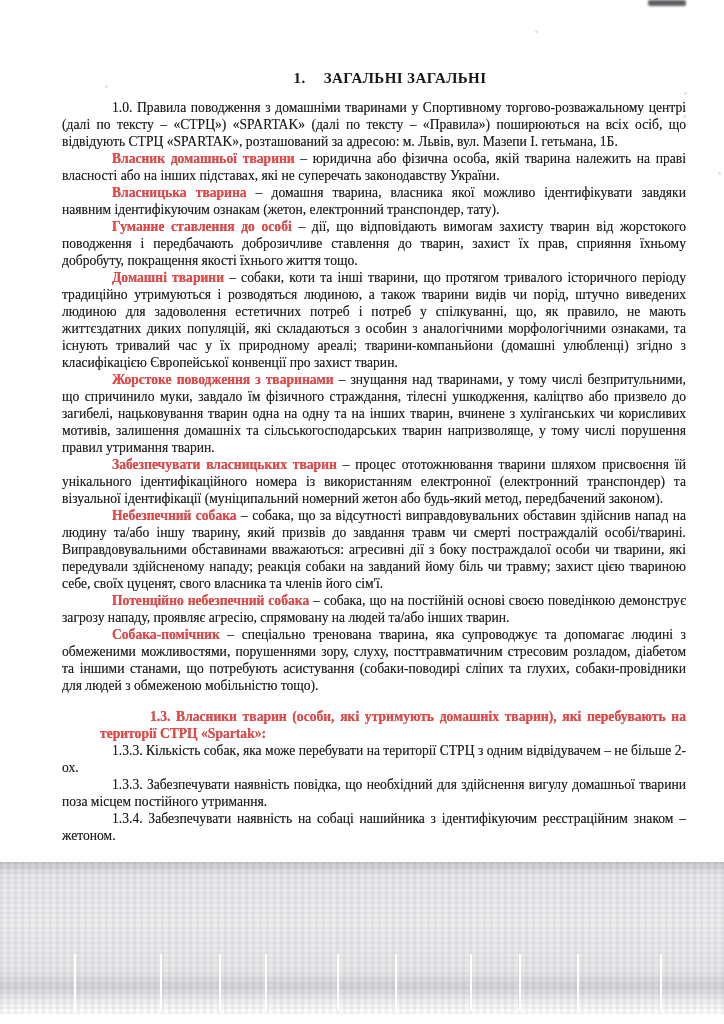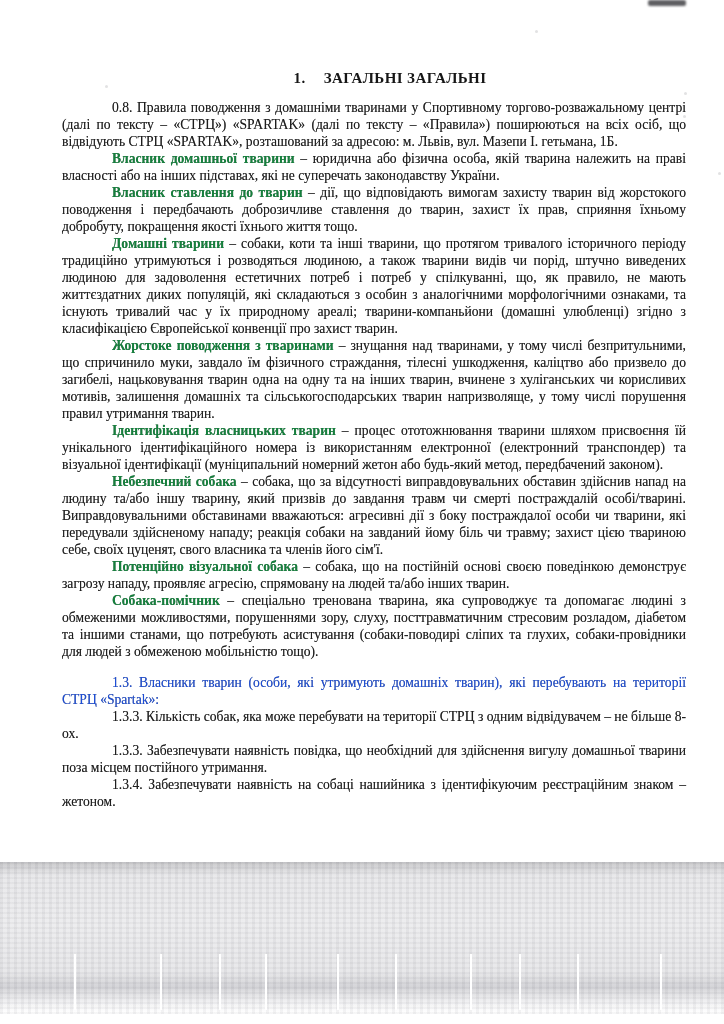--- a/index.html
+++ b/index.html
@@ -49,22 +49,22 @@
     line-height: 17px;
     text-align: justify;
     text-justify: inter-word;
     text-shadow: 0 0 0.4px rgba(25,25,25,0.55);
   }
   .doc-body p {
     margin: 0;
     text-indent: 50px;
   }
   .doc-body p.gap { margin-top: 14px; }
-  .doc-body p.bold { font-weight: normal; color: #1d4ed8; }
-  .doc-body b { color: #15803d; }
+  .doc-body p.bold { font-weight: bold; color: #ef4444; margin-left: 38px; }
+  .doc-body b { color: #ef4444; }
   
   .mark-tr {
     position: absolute;
     top: 0;
     left: 648px;
     width: 38px;
     height: 6px;
     background: #4e4e52;
     border-radius: 2px;
     filter: blur(1px);
@@ -109,31 +109,32 @@
 </head>
 <body>
 
 <div class="page">
 
   <div class="mark-tr"></div>
 
   <h1 class="heading"><span class="num">1.</span><span>ЗАГАЛЬНІ ЗАГАЛЬНІ</span></h1>
 
   <div class="doc-body">
-      <p class="">0.8. Правила поводження з домашніми тваринами у Спортивному торгово-розважальному центрі (далі по тексту – «СТРЦ») «SPARTAK» (далі по тексту – «Правила») поширюються на всіх осіб, що відвідують СТРЦ «SPARTAK», розташований за адресою: м. Львів, вул. Мазепи І. гетьмана, 1Б.</p>
+      <p class="">1.0. Правила поводження з домашніми тваринами у Спортивному торгово-розважальному центрі (далі по тексту – «СТРЦ») «SPARTAK» (далі по тексту – «Правила») поширюються на всіх осіб, що відвідують СТРЦ «SPARTAK», розташований за адресою: м. Львів, вул. Мазепи І. гетьмана, 1Б.</p>
       <p class=""><b>Власник домашньої тварини</b> – юридична або фізична особа, якій тварина належить на праві власності або на інших підставах, які не суперечать законодавству України.</p>
-      <p class=""><b>Власник ставлення до тварин</b> – дії, що відповідають вимогам захисту тварин від жорстокого поводження і передбачають доброзичливе ставлення до тварин, захист їх прав, сприяння їхньому добробуту, покращення якості їхнього життя тощо.</p>
+      <p class=""><b>Власницька тварина</b> – домашня тварина, власника якої можливо ідентифікувати завдяки наявним ідентифікуючим ознакам (жетон, електронний транспондер, тату).</p>
+      <p class=""><b>Гуманне ставлення до особі</b> – дії, що відповідають вимогам захисту тварин від жорстокого поводження і передбачають доброзичливе ставлення до тварин, захист їх прав, сприяння їхньому добробуту, покращення якості їхнього життя тощо.</p>
       <p class=""><b>Домашні тварини</b> – собаки, коти та інші тварини, що протягом тривалого історичного періоду традиційно утримуються і розводяться людиною, а також тварини видів чи порід, штучно виведених людиною для задоволення естетичних потреб і потреб у спілкуванні, що, як правило, не мають життєздатних диких популяцій, які складаються з особин з аналогічними морфологічними ознаками, та існують тривалий час у їх природному ареалі; тварини-компаньйони (домашні улюбленці) згідно з класифікацією Європейської конвенції про захист тварин.</p>
       <p class=""><b>Жорстоке поводження з тваринами</b> – знущання над тваринами, у тому числі безпритульними, що спричинило муки, завдало їм фізичного страждання, тілесні ушкодження, каліцтво або призвело до загибелі, нацьковування тварин одна на одну та на інших тварин, вчинене з хуліганських чи корисливих мотивів, залишення домашніх та сільськогосподарських тварин напризволяще, у тому числі порушення правил утримання тварин.</p>
-      <p class=""><b>Ідентифікація власницьких тварин</b> – процес ототожнювання тварини шляхом присвоєння їй унікального ідентифікаційного номера із використанням електронної (електронний транспондер) та візуальної ідентифікації (муніципальний номерний жетон або будь-який метод, передбачений законом).</p>
+      <p class=""><b>Забезпечувати власницьких тварин</b> – процес ототожнювання тварини шляхом присвоєння їй унікального ідентифікаційного номера із використанням електронної (електронний транспондер) та візуальної ідентифікації (муніципальний номерний жетон або будь-який метод, передбачений законом).</p>
       <p class=""><b>Небезпечний собака</b> – собака, що за відсутності виправдовувальних обставин здійснив напад на людину та/або іншу тварину, який призвів до завдання травм чи смерті постраждалій особі/тварині. Виправдовувальними обставинами вважаються: агресивні дії з боку постраждалої особи чи тварини, які передували здійсненому нападу; реакція собаки на завданий йому біль чи травму; захист цією твариною себе, своїх цуценят, свого власника та членів його сім'ї.</p>
-      <p class=""><b>Потенційно візуальної собака</b> – собака, що на постійній основі своєю поведінкою демонструє загрозу нападу, проявляє агресію, спрямовану на людей та/або інших тварин.</p>
+      <p class=""><b>Потенційно небезпечний собака</b> – собака, що на постійній основі своєю поведінкою демонструє загрозу нападу, проявляє агресію, спрямовану на людей та/або інших тварин.</p>
       <p class=""><b>Собака-помічник</b> – спеціально тренована тварина, яка супроводжує та допомагає людині з обмеженими можливостями, порушеннями зору, слуху, посттравматичним стресовим розладом, діабетом та іншими станами, що потребують асистування (собаки-поводирі сліпих та глухих, собаки-провідники для людей з обмеженою мобільністю тощо).</p>
       <p class="bold gap">1.3. Власники тварин (особи, які утримують домашніх тварин), які перебувають на території СТРЦ «Spartak»:</p>
-      <p class="">1.3.3. Кількість собак, яка може перебувати на території СТРЦ з одним відвідувачем – не більше 8-ох.</p>
+      <p class="">1.3.3. Кількість собак, яка може перебувати на території СТРЦ з одним відвідувачем – не більше 2-ох.</p>
       <p class="">1.3.3. Забезпечувати наявність повідка, що необхідний для здійснення вигулу домашньої тварини поза місцем постійного утримання.</p>
       <p class="">1.3.4. Забезпечувати наявність на собаці нашийника з ідентифікуючим реєстраційним знаком – жетоном.</p>
     </div>
 
   <div class="scan-band">
       <div class="tick" style="left: 74px; background: rgb(255, 255, 255);"></div>
       <div class="tick" style="left: 160px; background: rgb(255, 255, 255);"></div>
       <div class="tick" style="left: 219px; background: rgb(255, 255, 255);"></div>
       <div class="tick" style="left: 265px; background: rgb(255, 255, 255);"></div>
       <div class="tick" style="left: 337px; background: rgb(255, 255, 255);"></div>

